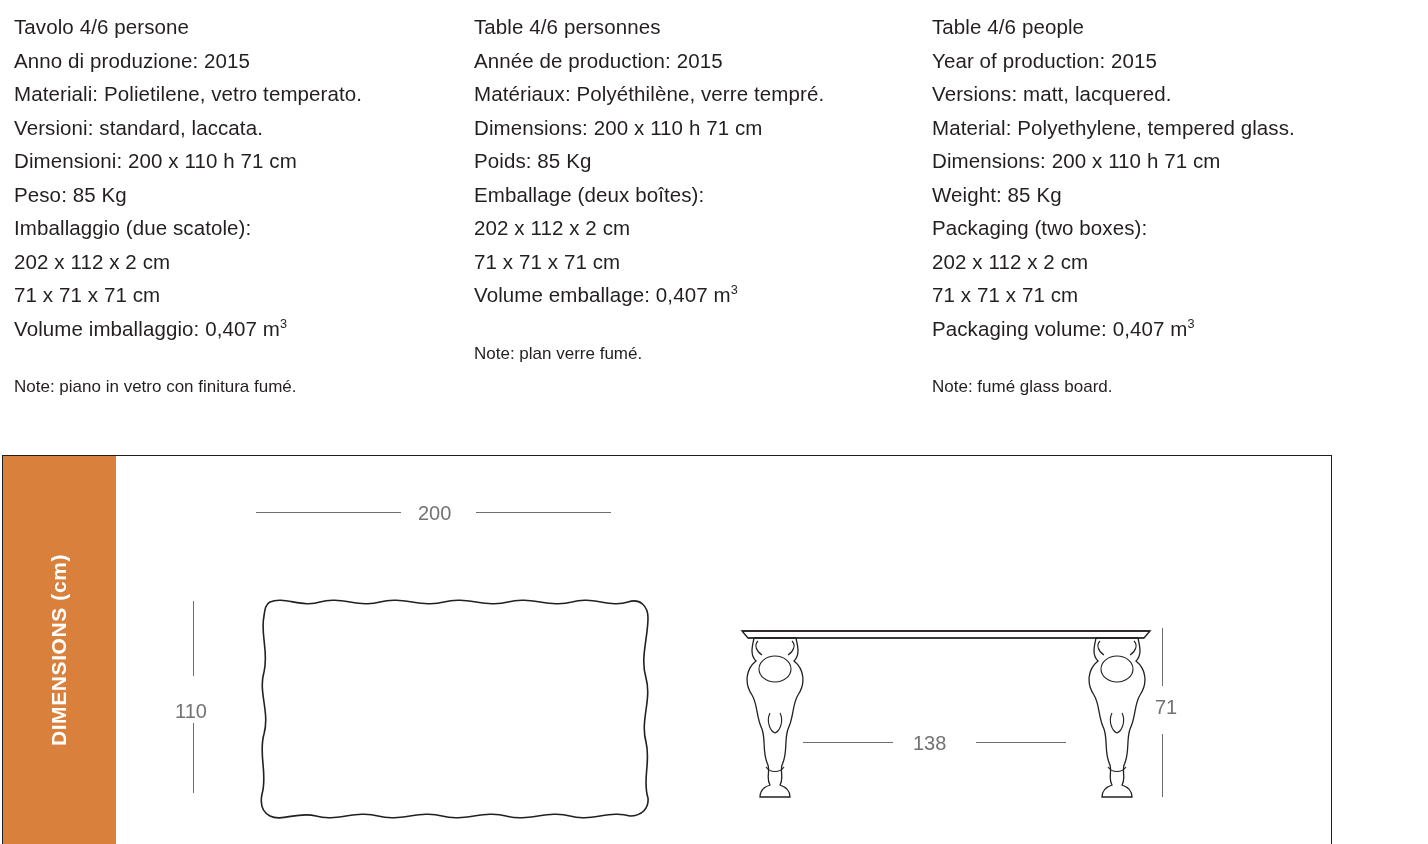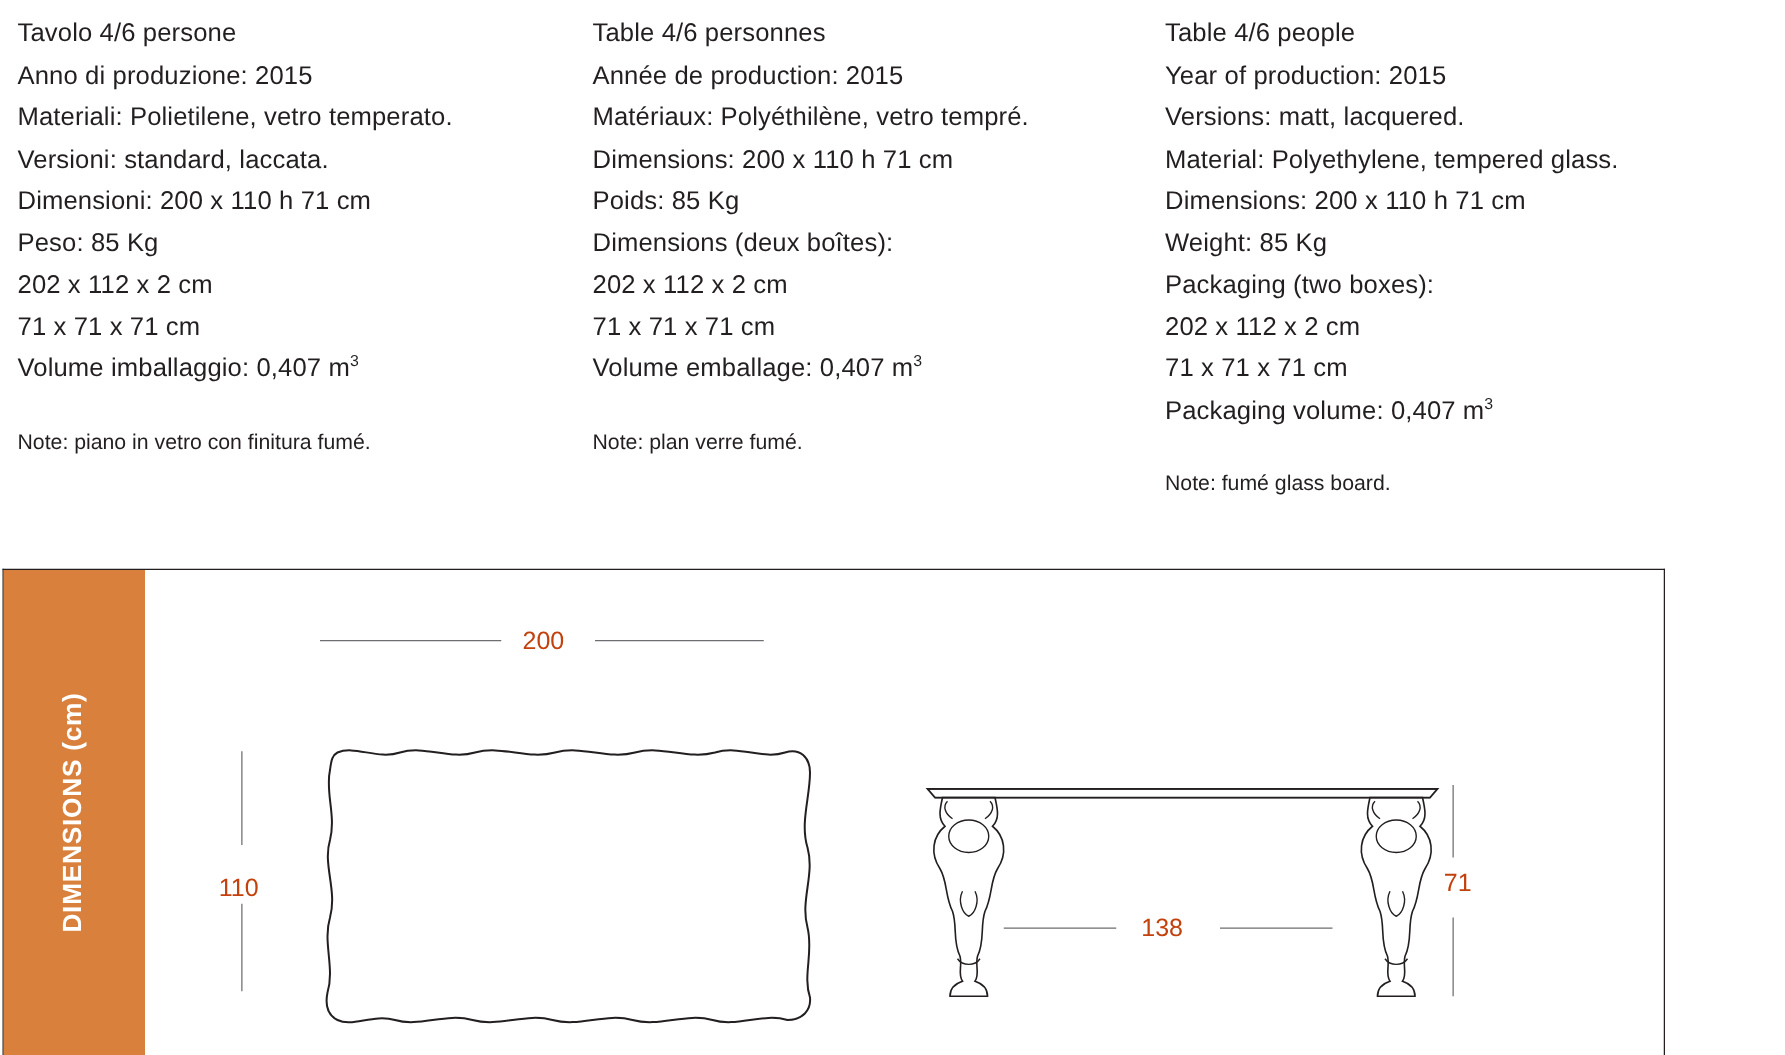--- a/index.html
+++ b/index.html
@@ -88,21 +88,21 @@
     left: 113px;
     top: 0;
     right: 0;
     bottom: 0;
   }
 
   
   .meas {
     position: absolute;
     font-size: 20px;
-    color: #c2410c;
+    color: #737373;
     background: #ffffff;
     padding: 0 7px;
     white-space: nowrap;
   }
   .meas-200 { left: 295px; top: 46px; }
   .meas-110 { left: 52px;  top: 244px; }
   .meas-138 { left: 790px; top: 276px; }
   .meas-71  { left: 1032px; top: 240px; }
 
   
@@ -120,33 +120,34 @@
 
 <div class="spec-area">
 
   <div class="spec-col c0">
     <div class="spec-line">Tavolo 4/6 persone</div>
     <div class="spec-line">Anno di produzione: 2015</div>
     <div class="spec-line">Materiali: Polietilene, vetro temperato.</div>
     <div class="spec-line">Versioni: standard, laccata.</div>
     <div class="spec-line">Dimensioni: 200 x 110 h 71 cm</div>
     <div class="spec-line">Peso: 85 Kg</div>
+    <div class="spec-line">Imballaggio (due scatole):</div>
     <div class="spec-line">202 x 112 x 2 cm</div>
     <div class="spec-line">71 x 71 x 71 cm</div>
     <div class="spec-line"><span>Volume imballaggio: 0,407 m</span><sup>3</sup></div>
     <div class="spec-note">Note: piano in vetro con finitura fumé.</div>
   </div>
 
   <div class="spec-col c1">
     <div class="spec-line">Table 4/6 personnes</div>
     <div class="spec-line">Année de production: 2015</div>
-    <div class="spec-line">Matériaux: Polyéthilène, vetro tempré.</div>
+    <div class="spec-line">Matériaux: Polyéthilène, verre tempré.</div>
     <div class="spec-line">Dimensions: 200 x 110 h 71 cm</div>
     <div class="spec-line">Poids: 85 Kg</div>
-    <div class="spec-line">Dimensions (deux boîtes):</div>
+    <div class="spec-line">Emballage (deux boîtes):</div>
     <div class="spec-line">202 x 112 x 2 cm</div>
     <div class="spec-line">71 x 71 x 71 cm</div>
     <div class="spec-line"><span>Volume emballage: 0,407 m</span><sup>3</sup></div>
     <div class="spec-note">Note: plan verre fumé.</div>
   </div>
 
   <div class="spec-col c2">
     <div class="spec-line">Table 4/6 people</div>
     <div class="spec-line">Year of production: 2015</div>
     <div class="spec-line">Versions: matt, lacquered.</div>

